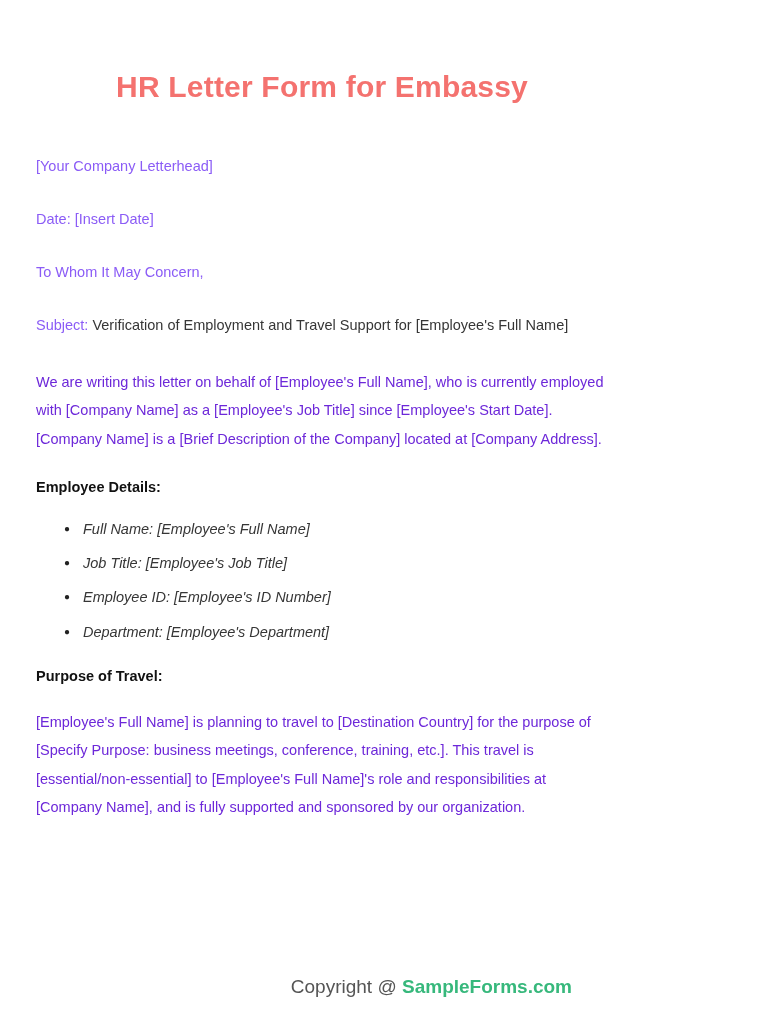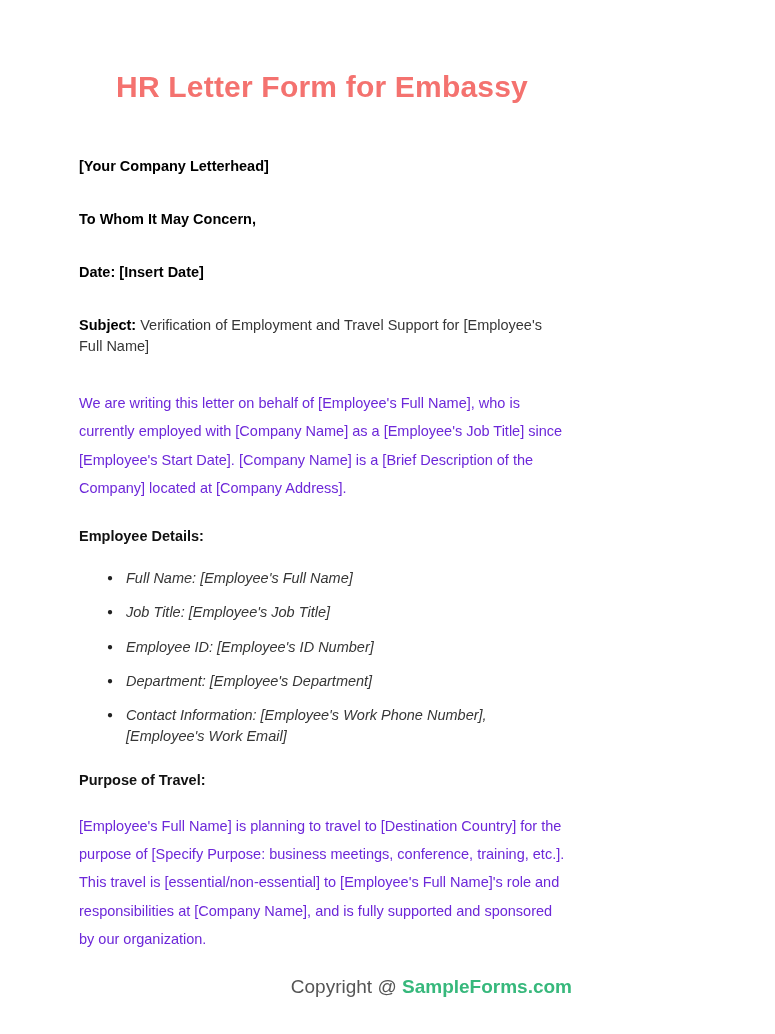--- a/index.html
+++ b/index.html
@@ -12,21 +12,21 @@
     height: 1034px;
     font-family: "Liberation Sans", sans-serif;
     color: #333333;
     position: relative;
     overflow: hidden;
   }
   .page {
     width: 644px;
     height: 1034px;
     box-sizing: border-box;
-    padding: 0 79px;
+    padding: 0 36px;
     position: relative;
   }
   .doc-title {
     text-align: center;
     color: #f4726f;
     font-size: 30px;
     font-weight: bold;
     margin: 0;
     padding-top: 70px;
     letter-spacing: 0.2px;
@@ -40,22 +40,22 @@
     margin: 0 0 32px 0;
     color: #363636;
   }
   p.para {
     font-size: 14.5px;
     line-height: 1.95;
     margin: 0 0 26px 0;
     color: #6d28d9;
   }
   .bold {
-    font-weight: bold;
-    color: #000000;
+    font-weight: normal;
+    color: #8b5cf6;
   }
   .section-head {
     font-size: 14.5px;
     font-weight: bold;
     color: #111111;
     margin: 0 0 24px 0;
   }
   ul.details {
     margin: 0 0 26px 0;
     padding-left: 47px;
@@ -98,43 +98,42 @@
 
   <h1 class="doc-title">HR Letter Form for Embassy</h1>
 
   <div class="body-block">
 
     <p class="line">
       <span class="bold">[Your Company Letterhead]</span>
     </p>
 
     <p class="line">
-      <span class="bold">To Whom It May Concern,</span>
+      <span class="bold">Date:</span>
+      <span class="bold">[Insert Date]</span>
     </p>
 
     <p class="line">
-      <span class="bold">Date:</span>
-      <span class="bold">[Insert Date]</span>
+      <span class="bold">To Whom It May Concern,</span>
     </p>
 
     <p class="line">
       <span class="bold">Subject:</span>
       <span>Verification of Employment and Travel Support for [Employee's Full Name]</span>
     </p>
 
     <p class="para">We are writing this letter on behalf of [Employee's Full Name], who is currently employed with [Company Name] as a [Employee's Job Title] since [Employee's Start Date]. [Company Name] is a [Brief Description of the Company] located at [Company Address].</p>
 
     <p class="section-head">Employee Details:</p>
 
     <ul class="details">
       <li>Full Name: [Employee's Full Name]</li>
       <li>Job Title: [Employee's Job Title]</li>
       <li>Employee ID: [Employee's ID Number]</li>
       <li>Department: [Employee's Department]</li>
-      <li>Contact Information: [Employee's Work Phone Number], [Employee's Work Email]</li>
     </ul>
 
     <p class="section-head">Purpose of Travel:</p>
 
     <p class="para">[Employee's Full Name] is planning to travel to [Destination Country] for the purpose of [Specify Purpose: business meetings, conference, training, etc.]. This travel is [essential/non-essential] to [Employee's Full Name]'s role and responsibilities at [Company Name], and is fully supported and sponsored by our organization.</p>
 
   </div>
 
   <div class="footer">
     <span>Copyright @</span>

